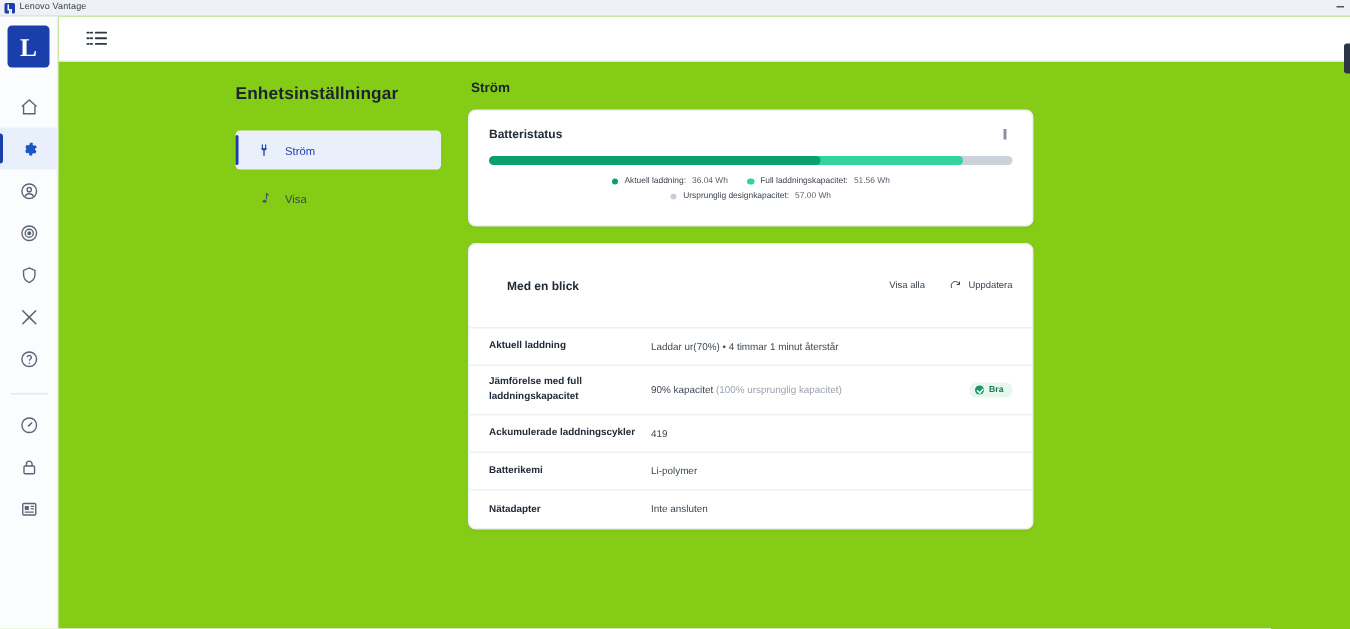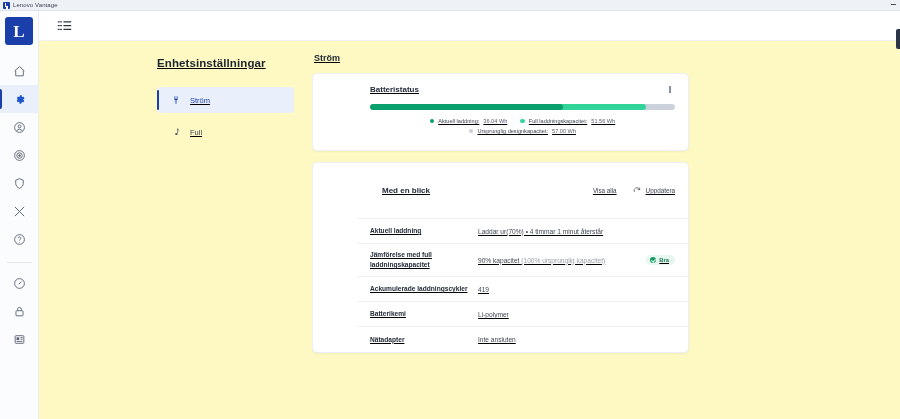--- a/index.html
+++ b/index.html
@@ -115,22 +115,21 @@
     width: 25px; height: 1px;
     background: #e3e7ee;
     margin: 9px 0 6px 0;
   }
 
   
   .content {
     flex: 1;
     position: relative;
     overflow: hidden;
-    background: #fef9c3;
-    text-decoration: underline;
+    background: #84cc16;
   }
   .topbar {
     height: 30px;
     display: flex;
     align-items: center;
     padding-left: 18px;
     border-bottom: 1px solid #f0f2f6;
     background: #fff;
   }
   .collapse-icon { width: 15px; height: 13px; color: #2e3644; }
@@ -196,21 +195,20 @@
     font-weight: 600;
     margin: 0 0 10px 2px;
   }
 
   .card {
     background: #fff;
     border: 1px solid #eceff4;
     border-radius: 5px;
     box-shadow: 0 1px 2px rgba(25,40,70,.05);
     margin-bottom: 11px;
-    padding-left: 44px;
   }
 
   
   .card-head {
     display: flex;
     align-items: center;
     justify-content: space-between;
     padding: 10px 13px 6px 13px;
   }
   .card-head h3 {
@@ -519,21 +517,21 @@
         </div>
 
         <div class="nav-item">
           <span class="nav-ico">
             <svg viewBox="0 0 24 24" fill="none" stroke="currentColor" stroke-width="1.8">
                 <path d="M16 4v10.5"></path>
                 <path d="M16 4c0 3 2.5 3 3.5 4"></path>
                 <ellipse cx="13" cy="17" rx="3.2" ry="2.4" fill="currentColor" stroke="none"></ellipse>
               </svg>
           </span>
-          <span>Full</span>
+          <span>Visa</span>
         </div>
 
       </div>
 
       <div class="main">
         <div class="main-inner">
 
           <h1 class="page-title">Ström</h1>
 
           <div class="card">

